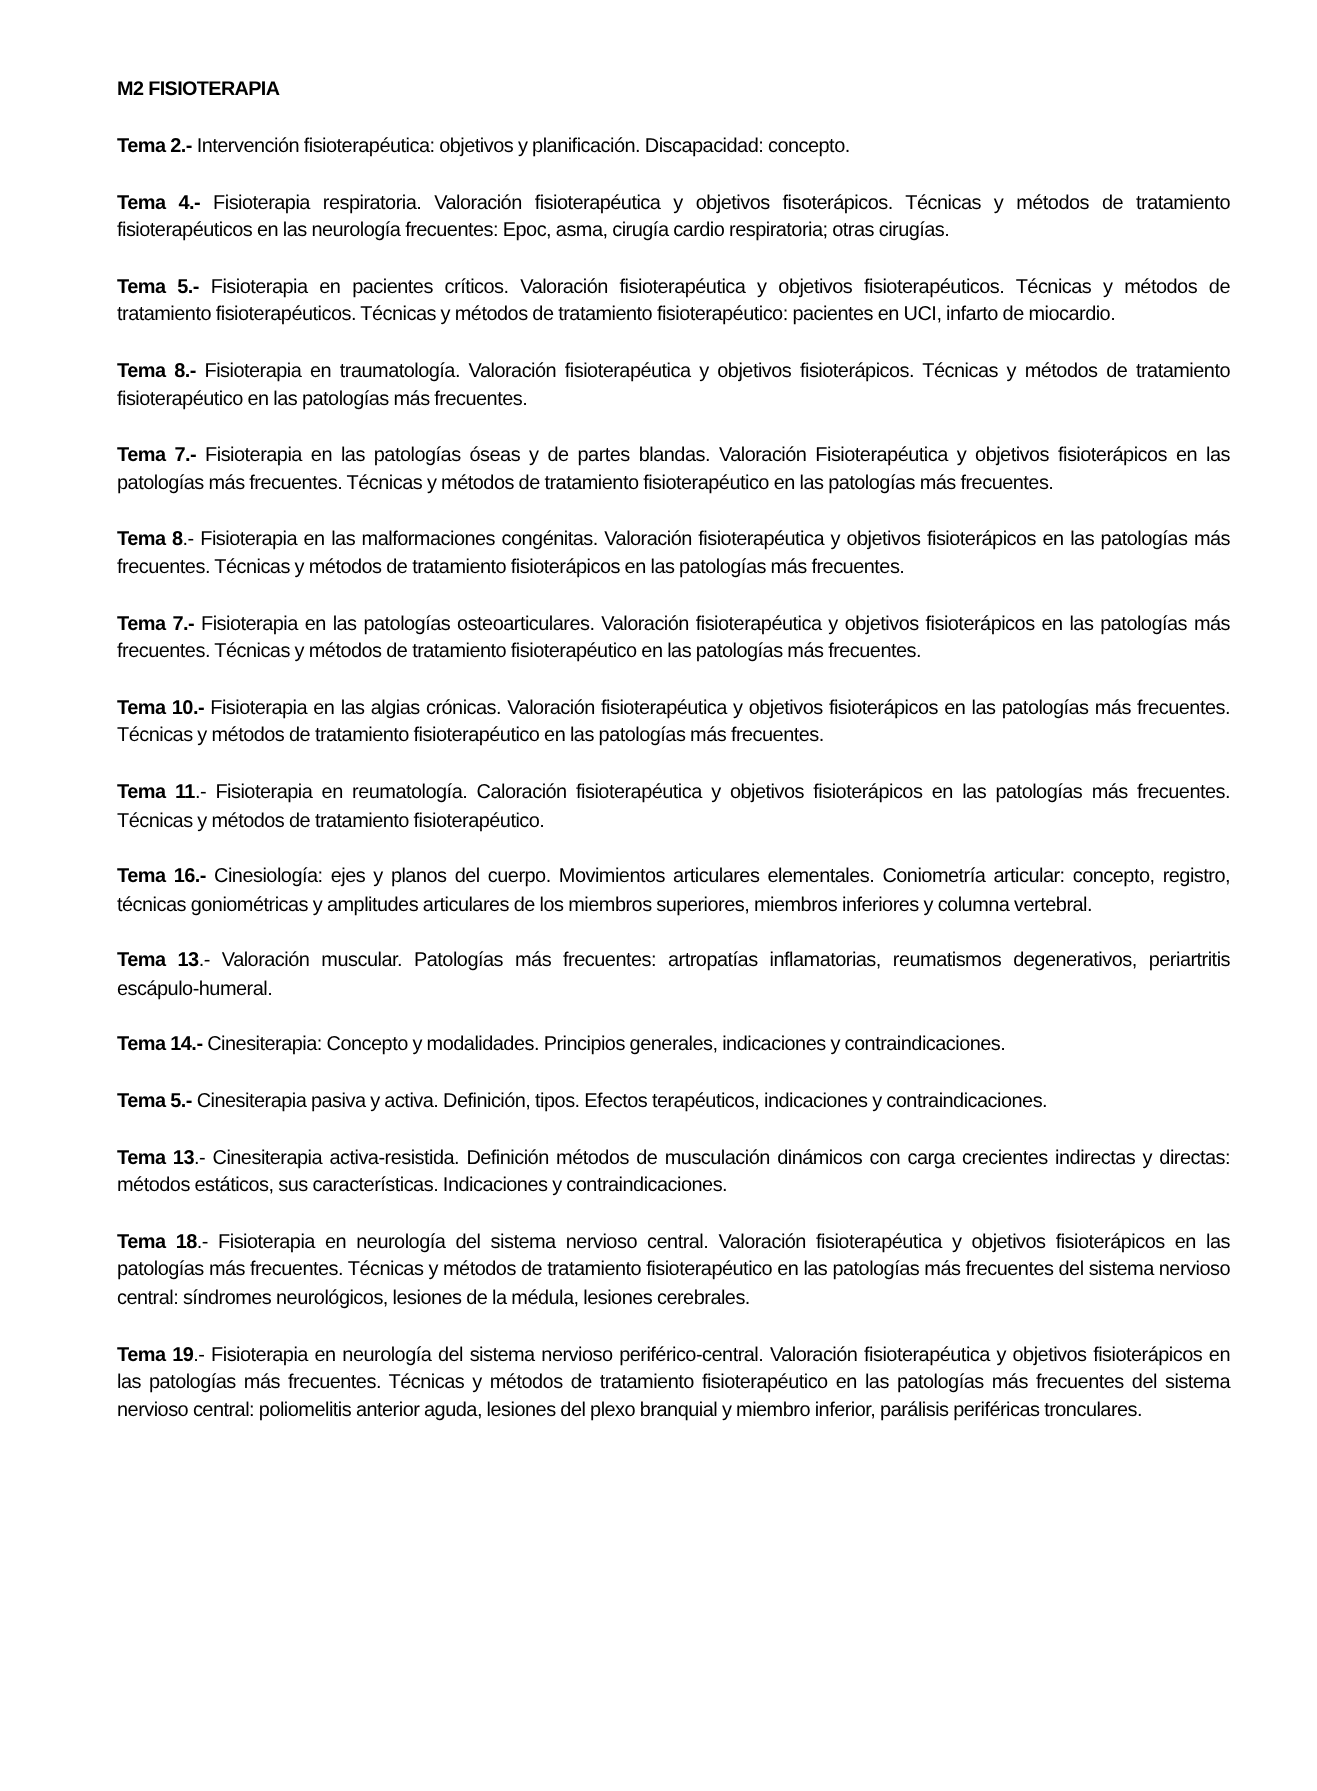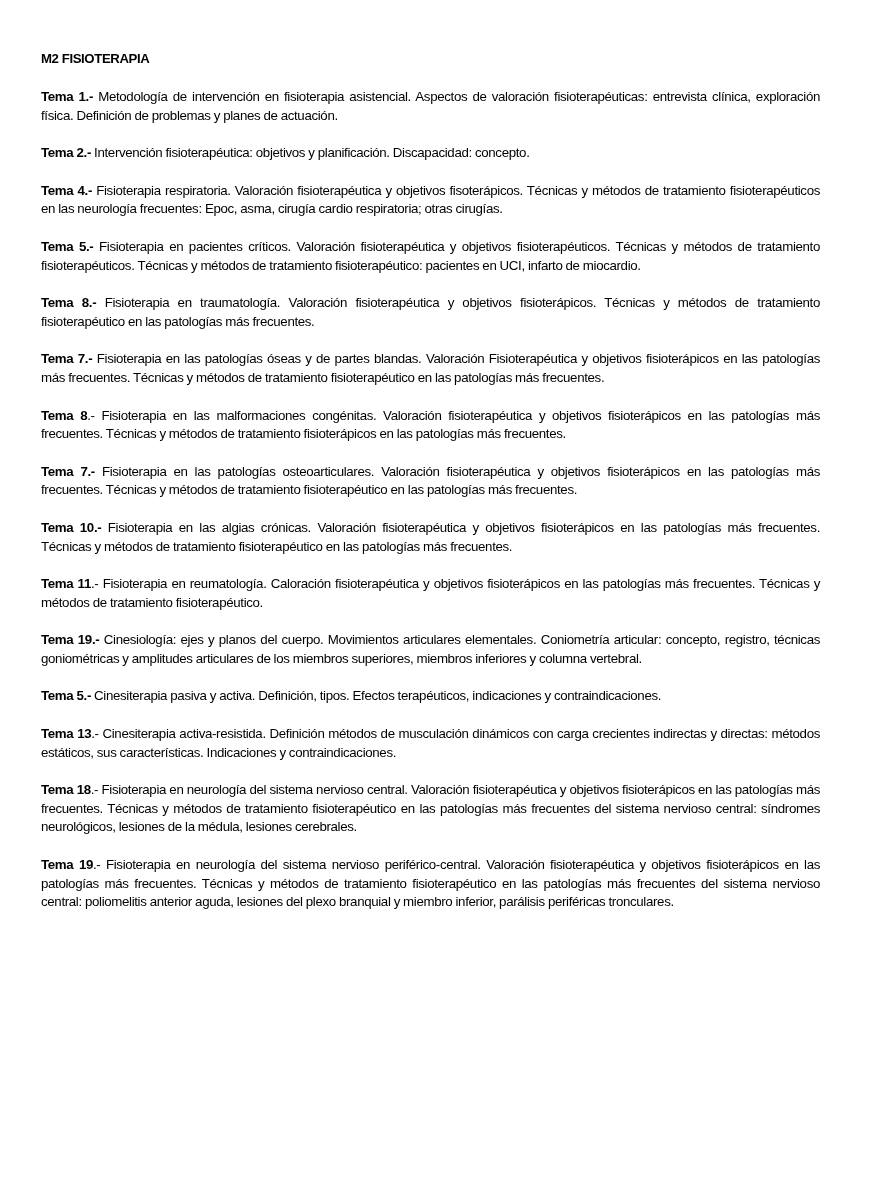--- a/index.html
+++ b/index.html
@@ -9,21 +9,21 @@
   }
   body {
     width: 878px;
     height: 1194px;
     overflow: hidden;
     font-family: "Liberation Sans", sans-serif;
     color: #000000;
   }
   .page {
     position: relative;
-    padding: 50px 58px 0 41px;
+    padding: 50px 58px 0 78px;
     box-sizing: border-box;
     width: 878px;
   }
   .doc-title {
     font-weight: bold;
     font-size: 13.2px;
     letter-spacing: -0.4px;
     margin: 0 0 20px 0;
     line-height: 18px;
   }
@@ -38,28 +38,29 @@
   .tema .label {
     font-weight: bold;
   }
 </style>
 </head>
 <body>
 
 <div class="page">
   <div class="doc-title">M2 FISIOTERAPIA</div>
 
-  <p class="tema"><span class="label">Tema 1.-</span><span></span><span> Metodología de intervención en fisioterapia asistencial. Aspectos de valoración fisioterapéuticas: entrevista clínica, exploración física. Definición de problemas y planes de actuación.</span></p>
   <p class="tema"><span class="label">Tema 2.-</span><span></span><span> Intervención fisioterapéutica: objetivos y planificación. Discapacidad: concepto.</span></p>
   <p class="tema"><span class="label">Tema 4.-</span><span></span><span> Fisioterapia respiratoria. Valoración fisioterapéutica y objetivos fisoterápicos. Técnicas y métodos de tratamiento fisioterapéuticos en las neurología frecuentes: Epoc, asma, cirugía cardio respiratoria; otras cirugías.</span></p>
   <p class="tema"><span class="label">Tema 5.-</span><span></span><span> Fisioterapia en pacientes críticos. Valoración fisioterapéutica y objetivos fisioterapéuticos. Técnicas y métodos de tratamiento fisioterapéuticos. Técnicas y métodos de tratamiento fisioterapéutico: pacientes en UCI, infarto de miocardio.</span></p>
   <p class="tema"><span class="label">Tema 8.-</span><span></span><span> Fisioterapia en traumatología. Valoración fisioterapéutica y objetivos fisioterápicos. Técnicas y métodos de tratamiento fisioterapéutico en las patologías más frecuentes.</span></p>
   <p class="tema"><span class="label">Tema 7.-</span><span></span><span> Fisioterapia en las patologías óseas y de partes blandas. Valoración Fisioterapéutica y objetivos fisioterápicos en las patologías más frecuentes. Técnicas y métodos de tratamiento fisioterapéutico en las patologías más frecuentes.</span></p>
   <p class="tema"><span class="label">Tema 8</span><span>.-</span><span> Fisioterapia en las malformaciones congénitas. Valoración fisioterapéutica y objetivos fisioterápicos en las patologías más frecuentes. Técnicas y métodos de tratamiento fisioterápicos en las patologías más frecuentes.</span></p>
   <p class="tema"><span class="label">Tema 7.-</span><span></span><span> Fisioterapia en las patologías osteoarticulares. Valoración fisioterapéutica y objetivos fisioterápicos en las patologías más frecuentes. Técnicas y métodos de tratamiento fisioterapéutico en las patologías más frecuentes.</span></p>
   <p class="tema"><span class="label">Tema 10.-</span><span></span><span> Fisioterapia en las algias crónicas. Valoración fisioterapéutica y objetivos fisioterápicos en las patologías más frecuentes. Técnicas y métodos de tratamiento fisioterapéutico en las patologías más frecuentes.</span></p>
   <p class="tema"><span class="label">Tema 11</span><span>.-</span><span> Fisioterapia en reumatología. Caloración fisioterapéutica y objetivos fisioterápicos en las patologías más frecuentes. Técnicas y métodos de tratamiento fisioterapéutico.</span></p>
-  <p class="tema"><span class="label">Tema 19.-</span><span></span><span> Cinesiología: ejes y planos del cuerpo. Movimientos articulares elementales. Coniometría articular: concepto, registro, técnicas goniométricas y amplitudes articulares de los miembros superiores, miembros inferiores y columna vertebral.</span></p>
+  <p class="tema"><span class="label">Tema 16.-</span><span></span><span> Cinesiología: ejes y planos del cuerpo. Movimientos articulares elementales. Coniometría articular: concepto, registro, técnicas goniométricas y amplitudes articulares de los miembros superiores, miembros inferiores y columna vertebral.</span></p>
+  <p class="tema"><span class="label">Tema 13</span><span>.-</span><span> Valoración muscular. Patologías más frecuentes: artropatías inflamatorias, reumatismos degenerativos, periartritis escápulo-humeral.</span></p>
+  <p class="tema"><span class="label">Tema 14.-</span><span></span><span> Cinesiterapia: Concepto y modalidades. Principios generales, indicaciones y contraindicaciones.</span></p>
   <p class="tema"><span class="label">Tema 5.-</span><span></span><span> Cinesiterapia pasiva y activa. Definición, tipos. Efectos terapéuticos, indicaciones y contraindicaciones.</span></p>
   <p class="tema"><span class="label">Tema 13</span><span>.-</span><span> Cinesiterapia activa-resistida. Definición métodos de musculación dinámicos con carga crecientes indirectas y directas: métodos estáticos, sus características. Indicaciones y contraindicaciones.</span></p>
   <p class="tema"><span class="label">Tema 18</span><span>.-</span><span> Fisioterapia en neurología del sistema nervioso central. Valoración fisioterapéutica y objetivos fisioterápicos en las patologías más frecuentes. Técnicas y métodos de tratamiento fisioterapéutico en las patologías más frecuentes del sistema nervioso central: síndromes neurológicos, lesiones de la médula, lesiones cerebrales.</span></p>
   <p class="tema"><span class="label">Tema 19</span><span>.-</span><span> Fisioterapia en neurología del sistema nervioso periférico-central. Valoración fisioterapéutica y objetivos fisioterápicos en las patologías más frecuentes. Técnicas y métodos de tratamiento fisioterapéutico en las patologías más frecuentes del sistema nervioso central: poliomelitis anterior aguda, lesiones del plexo branquial y miembro inferior, parálisis periféricas tronculares.</span></p>
 </div>
 
 </body></html>

